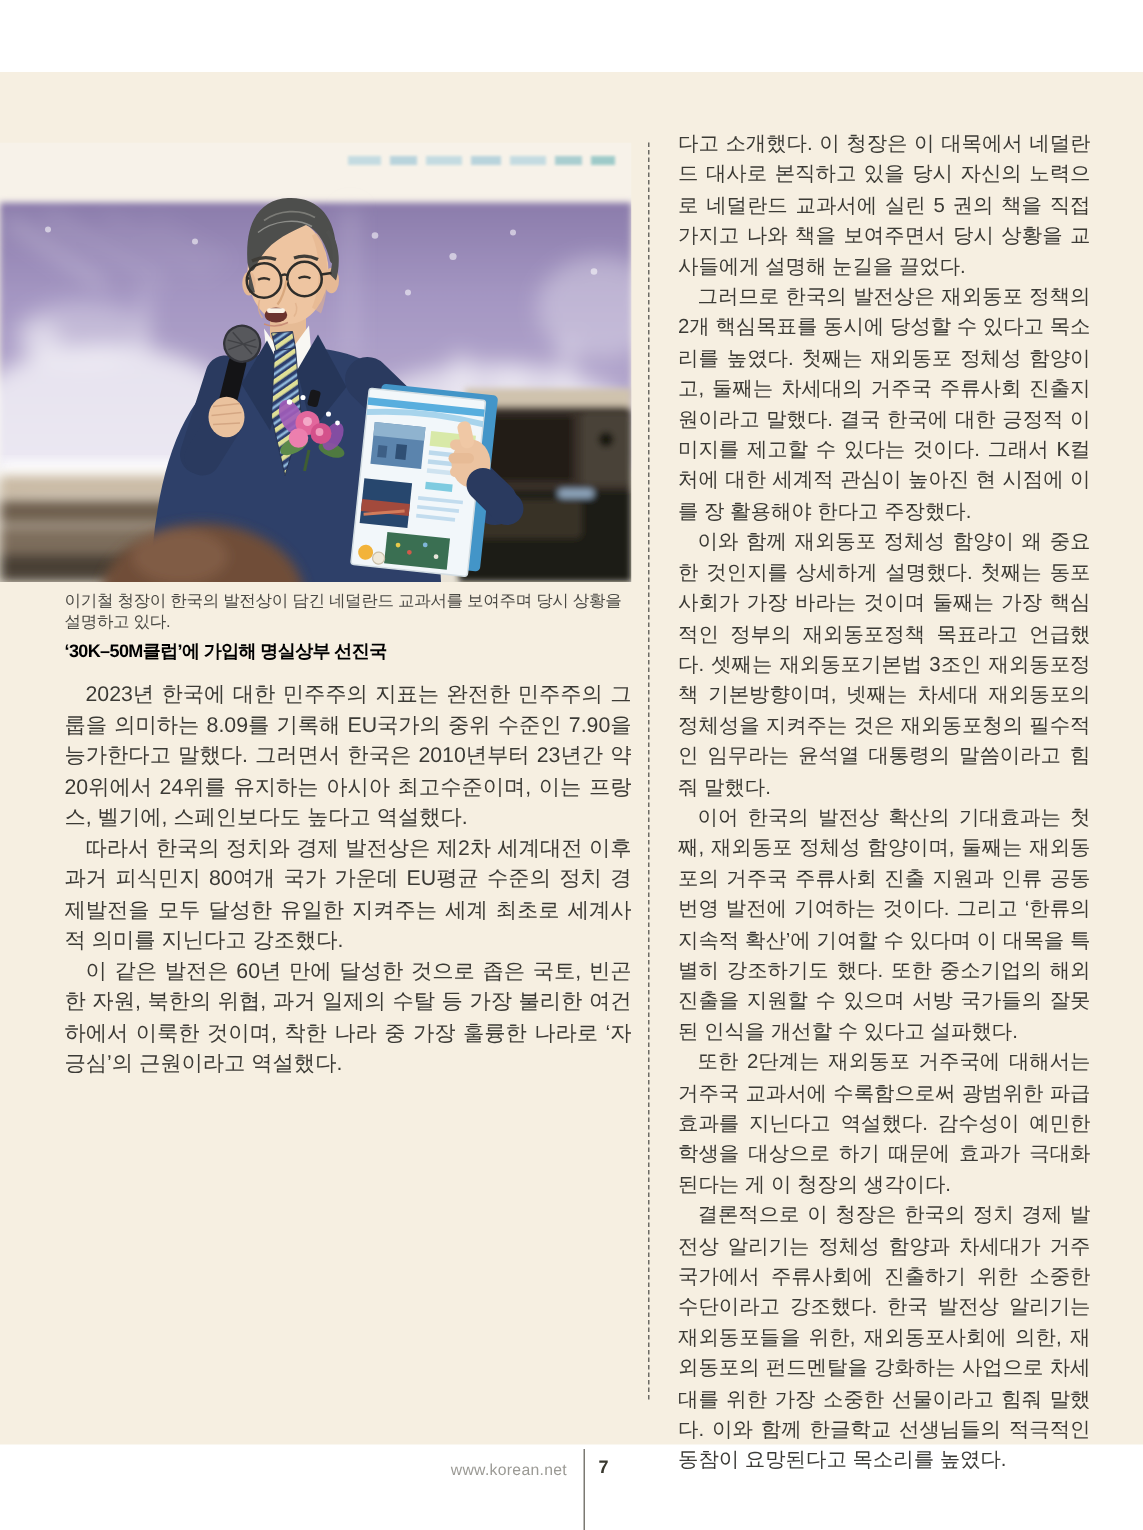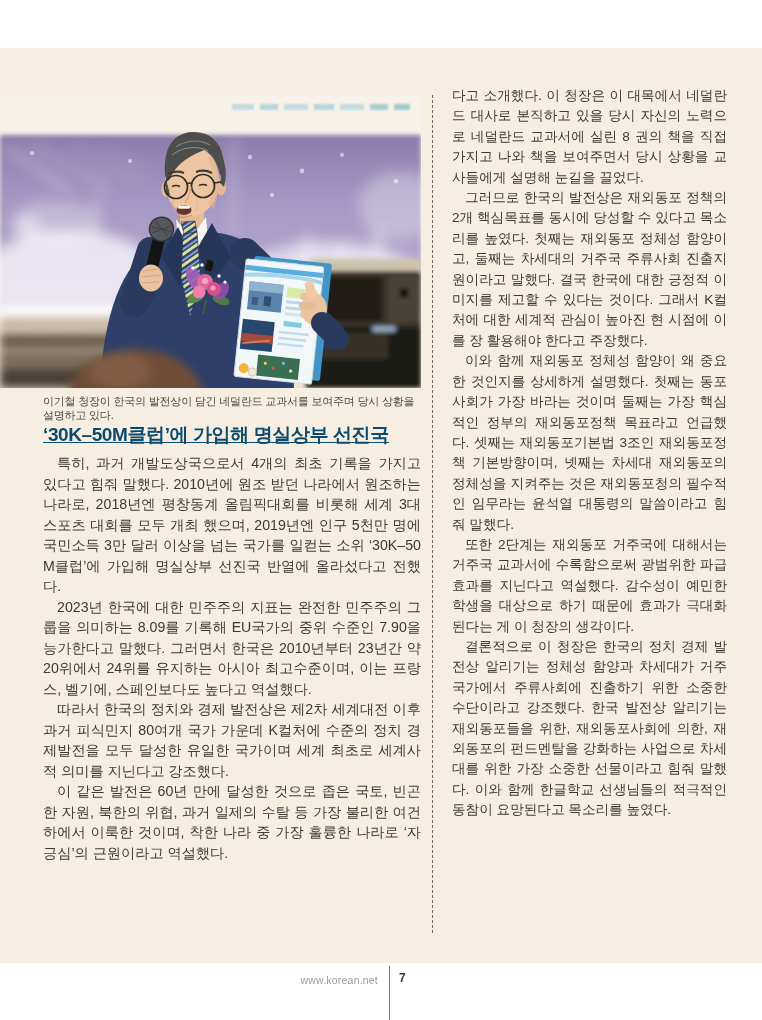--- a/index.html
+++ b/index.html
@@ -12,22 +12,22 @@
   .photo{position:absolute;left:0;top:95px;width:421px;height:293px;overflow:hidden;}
   .photo svg{display:block;}
   .caption{
     position:absolute;left:43px;top:394px;width:382px;
     font-size:11px;line-height:14px;color:#4a4944;letter-spacing:-0.2px;
   }
   .divider{position:absolute;left:432px;top:95px;height:838px;width:0;border-left:1px dashed #6b6a64;}
   .left-col{position:absolute;left:43px;top:424px;width:378px;}
   .right-col{position:absolute;left:452px;top:86px;width:275px;}
   .gold-heading{
-    margin:0 0 8px 0;font-size:19px;font-weight:bold;color:#0c4a6e;
-    letter-spacing:-0.4px;line-height:21px;text-decoration:underline;
+    margin:0 0 8px 0;font-size:12px;font-weight:bold;color:#000000;
+    letter-spacing:-0.4px;line-height:21px;
   }
   .gold-heading.second{margin-top:14px;}
   .left-col p{
     margin:0;font-size:14.2px;line-height:20.5px;color:#3b3a35;
     text-align:justify;text-indent:14px;word-break:break-all;
   }
   .right-col p{
     margin:0;font-size:13.6px;line-height:20.4px;color:#3b3a35;
     text-align:justify;text-indent:13px;word-break:break-all;
   }
@@ -258,31 +258,31 @@
       </g>
     </svg>
   </div>
 
   <div class="caption">이기철 청장이 한국의 발전상이 담긴 네덜란드 교과서를 보여주며 당시 상황을 설명하고 있다.</div>
 
   <div class="divider"></div>
 
   <div class="left-col">
     <h2 class="gold-heading">‘30K–50M클럽’에 가입해 명실상부 선진국</h2>
-    <p>특히, 과거 개발도상국으로서 4개의 최초 기록을 가지고 있다고 힘줘 말했다. 2010년에 원조 받던 나라에서 원조하는 나라로, 2018년엔 평창동계 올림픽대회를 비롯해 세계 3대 스포츠 대회를 모두 개최 했으며, 2019년엔 인구 5천만 명에 국민소득 3만 달러 이상을 넘는 국가를 일컫는 소위 ‘30K–50M클럽’에 가입해 명실상부 선진국 반열에 올라섰다고 전했다.</p>
     <p>2023년 한국에 대한 민주주의 지표는 완전한 민주주의 그룹을 의미하는 8.09를 기록해 EU국가의 중위 수준인 7.90을 능가한다고 말했다. 그러면서 한국은 2010년부터 23년간 약 20위에서 24위를 유지하는 아시아 최고수준이며, 이는 프랑스, 벨기에, 스페인보다도 높다고 역설했다.</p>
-    <p>따라서 한국의 정치와 경제 발전상은 제2차 세계대전 이후 과거 피식민지 80여개 국가 가운데 K컬처에 수준의 정치 경제발전을 모두 달성한 유일한 국가이며 세계 최초로 세계사적 의미를 지닌다고 강조했다.</p>
+    <p>따라서 한국의 정치와 경제 발전상은 제2차 세계대전 이후 과거 피식민지 80여개 국가 가운데 EU평균 수준의 정치 경제발전을 모두 달성한 유일한 지켜주는 세계 최초로 세계사적 의미를 지닌다고 강조했다.</p>
     <p>이 같은 발전은 60년 만에 달성한 것으로 좁은 국토, 빈곤한 자원, 북한의 위협, 과거 일제의 수탈 등 가장 불리한 여건 하에서 이룩한 것이며, 착한 나라 중 가장 훌륭한 나라로 ‘자긍심’의 근원이라고 역설했다.</p>
 
   </div>
 
   <div class="right-col">
-    <p class="no-indent">다고 소개했다. 이 청장은 이 대목에서 네덜란드 대사로 본직하고 있을 당시 자신의 노력으로 네덜란드 교과서에 실린 8 권의 책을 직접 가지고 나와 책을 보여주면서 당시 상황을 교사들에게 설명해 눈길을 끌었다.</p>
+    <p class="no-indent">다고 소개했다. 이 청장은 이 대목에서 네덜란드 대사로 본직하고 있을 당시 자신의 노력으로 네덜란드 교과서에 실린 5 권의 책을 직접 가지고 나와 책을 보여주면서 당시 상황을 교사들에게 설명해 눈길을 끌었다.</p>
     <p>그러므로 한국의 발전상은 재외동포 정책의 2개 핵심목표를 동시에 당성할 수 있다고 목소리를 높였다. 첫째는 재외동포 정체성 함양이고, 둘째는 차세대의 거주국 주류사회 진출지원이라고 말했다. 결국 한국에 대한 긍정적 이미지를 제고할 수 있다는 것이다. 그래서 K컬처에 대한 세계적 관심이 높아진 현 시점에 이를 장 활용해야 한다고 주장했다.</p>
     <p>이와 함께 재외동포 정체성 함양이 왜 중요한 것인지를 상세하게 설명했다. 첫째는 동포사회가 가장 바라는 것이며 둘째는 가장 핵심적인 정부의 재외동포정책 목표라고 언급했다. 셋째는 재외동포기본법 3조인 재외동포정책 기본방향이며, 넷째는 차세대 재외동포의 정체성을 지켜주는 것은 재외동포청의 필수적인 임무라는 윤석열 대통령의 말씀이라고 힘줘 말했다.</p>
+    <p>이어 한국의 발전상 확산의 기대효과는 첫째, 재외동포 정체성 함양이며, 둘째는 재외동포의 거주국 주류사회 진출 지원과 인류 공동 번영 발전에 기여하는 것이다. 그리고 ‘한류의 지속적 확산’에 기여할 수 있다며 이 대목을 특별히 강조하기도 했다. 또한 중소기업의 해외 진출을 지원할 수 있으며 서방 국가들의 잘못된 인식을 개선할 수 있다고 설파했다.</p>
     <p>또한 2단계는 재외동포 거주국에 대해서는 거주국 교과서에 수록함으로써 광범위한 파급효과를 지닌다고 역설했다. 감수성이 예민한 학생을 대상으로 하기 때문에 효과가 극대화 된다는 게 이 청장의 생각이다.</p>
     <p><span>결론적으로 이 청장은 한국의 정치 경제 발전상 알리기는 정체성 함양과 차세대가 거주국가에서 주류사회에 진출하기 위한 소중한 수단이라고 강조했다. 한국 발전상 알리기는 재외동포들을 위한, 재외동포사회에 의한, 재외동포의 펀드멘탈을 강화하는 사업으로 차세대를 위한 가장 소중한 선물이라고 힘줘 말했다. 이와 함께 한글학교 선생님들의 적극적인 동참이 요망된다고 목소리를 높였다.</span></p>
   </div>
 
   <div class="footer-site">www.korean.net</div>
   <div class="footer-rule"></div>
   <div class="footer-page">7</div>
 </div>
 
 </body></html>

